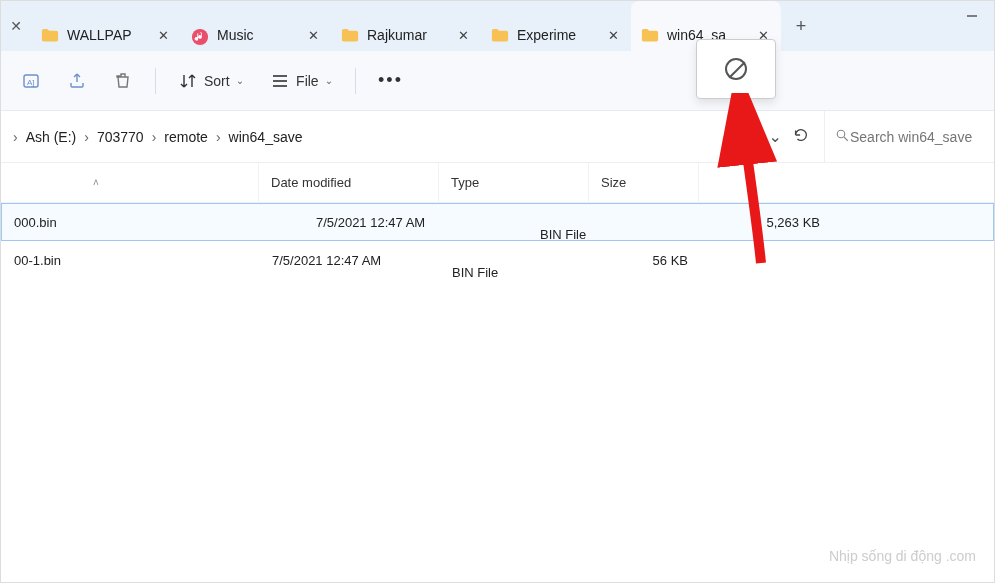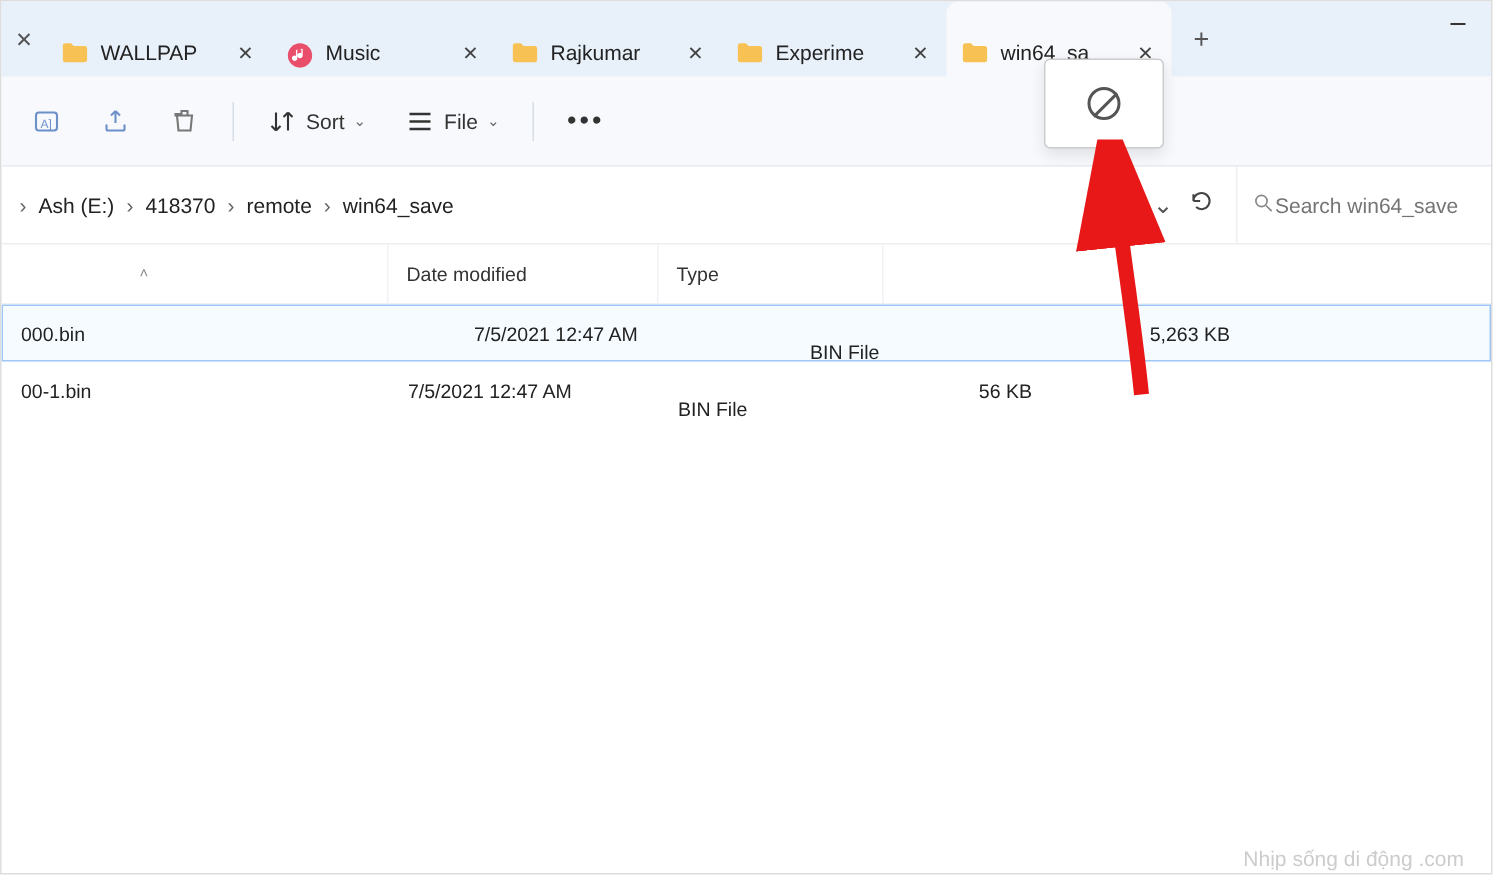--- a/index.html
+++ b/index.html
@@ -38,21 +38,21 @@
 .filerow.selected { border: 1px solid #9fc7f5; background: #f6fbff; gap: 44px; }
 .fcell { padding: 0 12px; }
 .fc-name { width: 258px; overflow: hidden; }
 .fc-date { width: 180px; }
 .fc-type { width: 150px; margin-top: 25px; }
 .fc-size { width: 110px; text-align: right; }
 .dragghost { position: absolute; left: 695px; top: 38px; width: 80px; height: 60px; background: #fff; border: 1px solid #ccc; border-radius: 4px; display: flex; align-items: center; justify-content: center; box-shadow: 0 4px 10px rgba(0,0,0,0.1); }
 .prohibit { width: 22px; height: 22px; border: 2px solid #555; border-radius: 50%; position: relative; }
 .prohibit::after { content: ""; position: absolute; width: 22px; height: 2px; background: #555; top: 9px; left: -1px; transform: rotate(-45deg); }
 .arrow { position: absolute; left: 705px; top: 92px; pointer-events: none; }
-.watermark { position: absolute; right: 18px; bottom: 2px; color: #ccc; font-size: 14px; }
+.watermark { position: absolute; right: 18px; bottom: 18px; color: #ccc; font-size: 14px; }
 .sortarrow { font-size: 10px; color: #888; }
 </style>
 </head>
 <body>
 
 <div class="titlebar">
   <div class="leading-x">✕</div>
   <div class="tabs">
     <div class="tab">
       <span class="ficon"><svg viewBox="0 0 20 16">
@@ -150,21 +150,21 @@
   <div class="tbtn">
       <span class="dots">•••</span>
     </div>
 </div>
 
 <div class="addrrow">
   <div class="breadcrumb">
     <span class="bch">›</span>
     <span class="bcseg">Ash (E:)</span>
     <span class="bch">›</span>
-    <span class="bcseg">418370</span>
+    <span class="bcseg">703770</span>
     <span class="bch">›</span>
     <span class="bcseg">remote</span>
     <span class="bch">›</span>
     <span class="bcseg">win64_save</span>
   </div>
   <div class="addrtools">
     <span style="color:#555;">⌄</span>
     <span><svg width="18" height="18" viewBox="0 0 20 20">
           <path d="M4 10a6 6 0 1 1 2 4.5M4 10V5m0 5h5" fill="none" stroke="#444" stroke-width="1.5"></path>
         </svg></span>
@@ -180,20 +180,23 @@
 
 <div class="colhead">
   <div class="chcell c-name">
       <span style="margin-left:80px" class="sortarrow">˄</span>
     </div>
   <div class="chcell c-date">
       <span>Date modified</span>
     </div>
   <div class="chcell c-type">
       <span>Type</span>
+    </div>
+  <div class="chcell c-size">
+      <span>Size</span>
     </div>
 </div>
 
 <div class="filerow selected">
   <div class="fcell fc-name">000.bin</div>
   <div class="fcell fc-date">7/5/2021 12:47 AM</div>
   <div class="fcell fc-type">BIN File</div>
   <div class="fcell fc-size">5,263 KB</div>
 </div>
 <div class="filerow">

